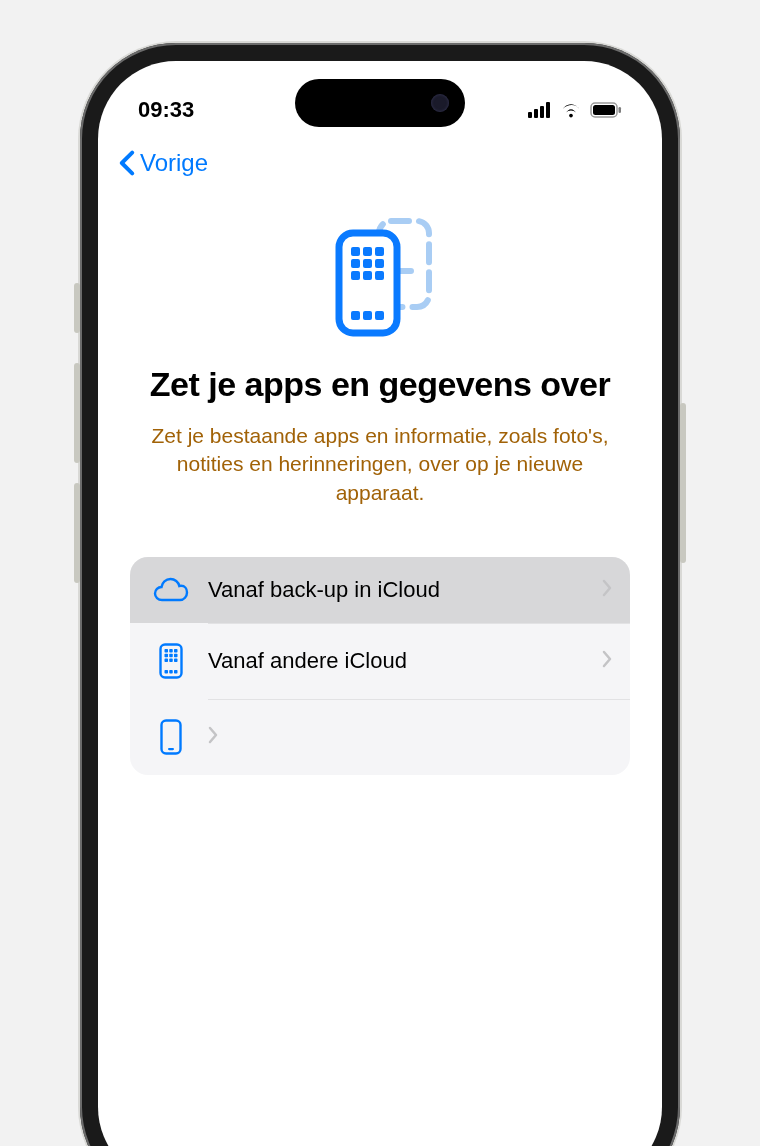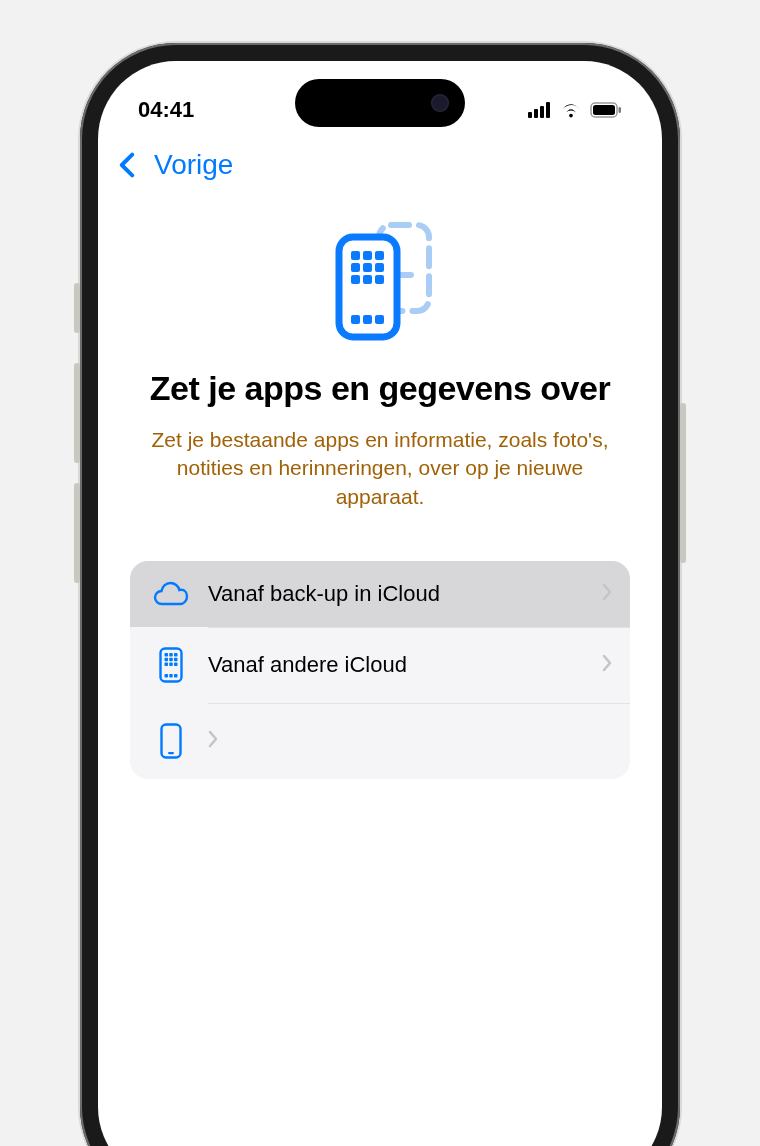--- a/index.html
+++ b/index.html
@@ -68,23 +68,23 @@
       justify-content: space-between;
       padding: 18px 40px 0;
       font-size: 22px;
       font-weight: 600;
     }
     .status-icons { display: flex; gap: 8px; align-items: center; }
     .nav {
       display: flex;
       align-items: center;
       padding: 8px 20px;
-      gap: 18px;
+      gap: 4px;
       color: #007aff;
-      font-size: 28px;
+      font-size: 24px;
     }
     .nav svg { width: 18px; height: 26px; }
     .content { padding: 0 32px; text-align: center; }
     .hero-icon { margin: 30px auto 20px; display: flex; justify-content: center; }
     h1 {
       font-size: 34px;
       font-weight: 700;
       letter-spacing: -0.5px;
       line-height: 1.15;
       margin-bottom: 18px;
@@ -130,21 +130,21 @@
   <div class="side-button btn-left-2"></div>
   <div class="side-button btn-left-3"></div>
   <div class="side-button btn-right"></div>
 
   <div class="screen">
     <div class="notch">
       <div class="camera"></div>
     </div>
 
     <div class="status-bar">
-      <span>04:41</span>
+      <span>09:33</span>
       <div class="status-icons">
         <svg width="24" height="16" viewBox="0 0 24 16">
             <rect x="0" y="10" width="4" height="6" rx="1" fill="#000"></rect>
             <rect x="6" y="7" width="4" height="9" rx="1" fill="#000"></rect>
             <rect x="12" y="4" width="4" height="12" rx="1" fill="#000"></rect>
             <rect x="18" y="0" width="4" height="16" rx="1" fill="#000"></rect>
           </svg>
         <svg width="22" height="16" viewBox="0 0 22 16">
             <path d="M11 15.5c1 0 1.9-.8 1.9-1.9s-.9-1.9-1.9-1.9-1.9.9-1.9 1.9.9 1.9 1.9 1.9zm-5-5l2-2c1.7-1.7 4.3-1.7 6 0l2 2c-2.8-2.8-7.2-2.8-10 0zm-3.5-3.5l2-2c3.6-3.6 9.4-3.6 13 0l2 2C16 1.5 8 1.5 2.5 7z" fill="#000"></path>
           </svg>

